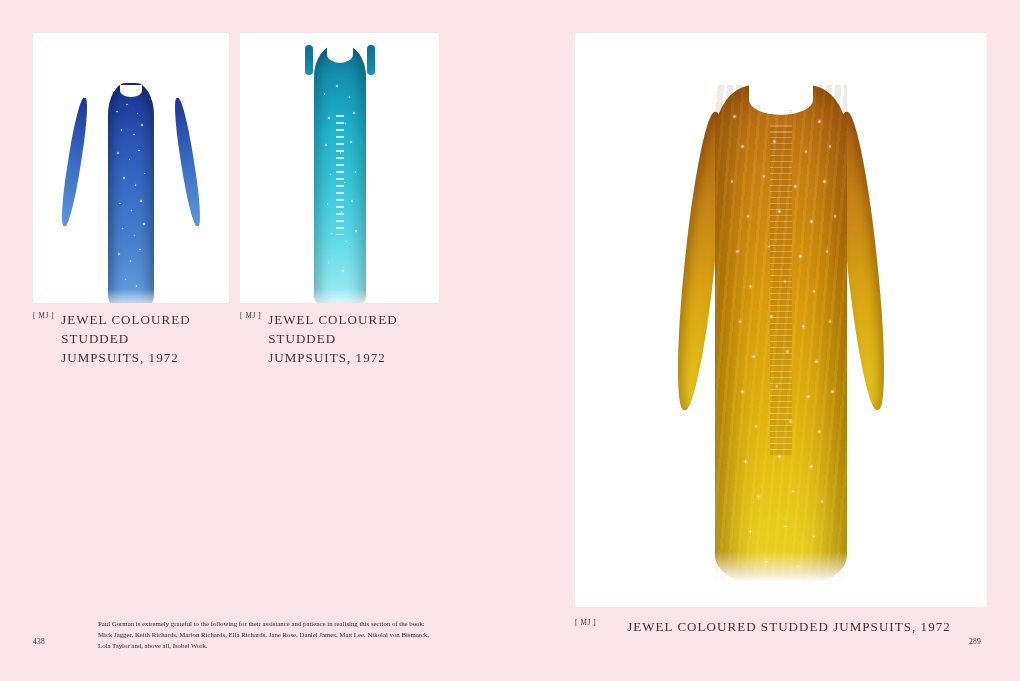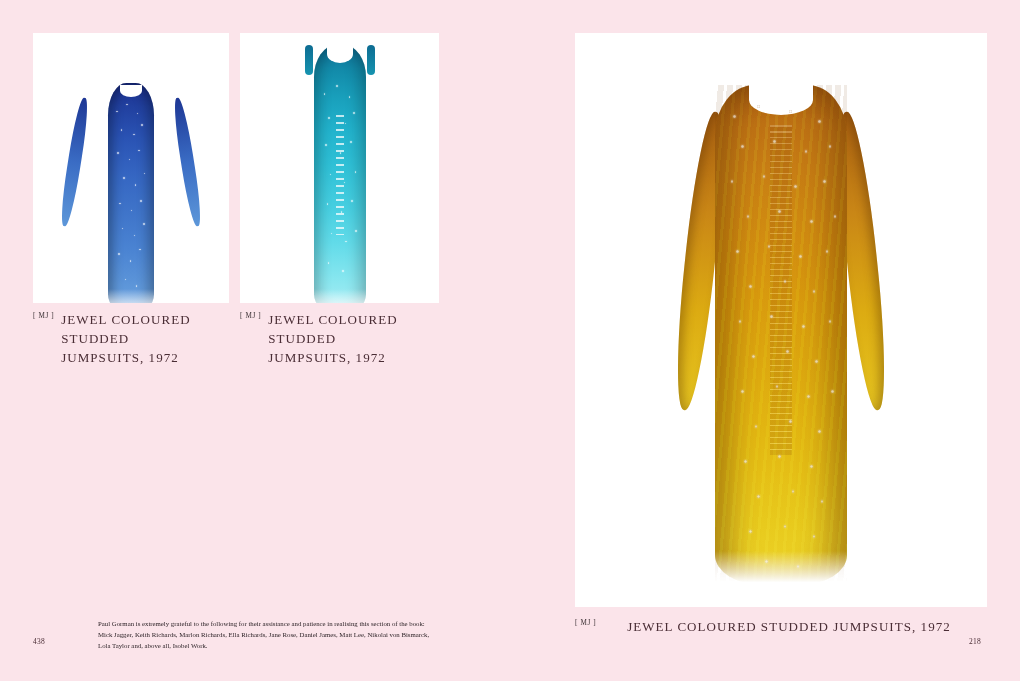--- a/index.html
+++ b/index.html
@@ -423,15 +423,15 @@
         </div>
       </div>
     </div>
   </div>
 
   <div class="caption" style="left:575px; top:618px; width:412px;">
     <span class="credit">[ MJ ]</span>
     <span class="cap-text" style="margin-left:24px;">JEWEL COLOURED STUDDED JUMPSUITS, 1972</span>
   </div>
 
-  <div class="folio" style="left:969px; top:637px;">218</div>
+  <div class="folio" style="left:969px; top:637px;">289</div>
 
 </div>
 
 </body></html>

